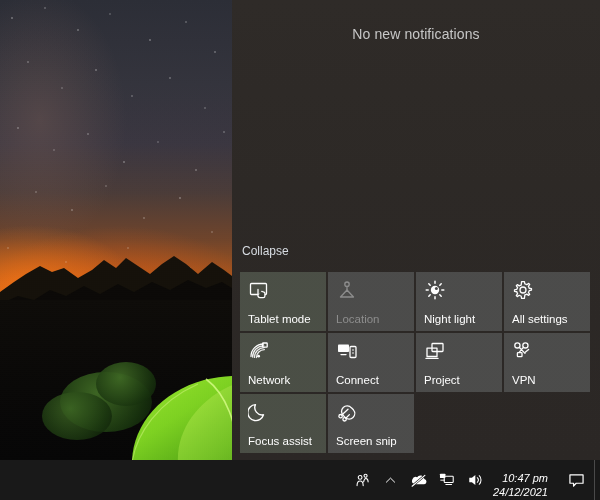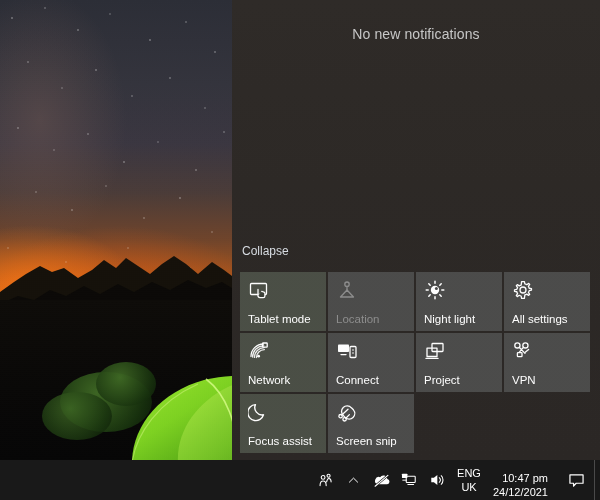--- a/index.html
+++ b/index.html
@@ -155,20 +155,21 @@
   .tray-icon svg { display:block; fill:none; stroke:currentColor; stroke-width:1.3; stroke-linecap:round; stroke-linejoin:round; }
   #lang {
     display:flex; flex-direction:column; align-items:center; justify-content:center;
     height:40px; padding:0 8px 0 6px; color:#fff; font-size:11px; line-height:14px;
     cursor:pointer;
   }
   #clock {
     display:flex; flex-direction:column; align-items:flex-end; justify-content:center;
     height:40px; padding:10px 10px 0 4px; color:#fff; font-size:11px; line-height:14px;
     cursor:pointer;
+    font-style:italic;
   }
   #action-center-button {
     width:36px; height:40px;
     display:flex; align-items:center; justify-content:center;
     color:#ffffff; cursor:pointer;
   }
   #action-center-button svg { display:block; fill:none; stroke:currentColor; stroke-width:1.4; stroke-linejoin:round; }
   #show-desktop {
     width:6px; height:40px; border-left:1px solid #4a4a4a; cursor:pointer;
   }
@@ -378,24 +379,20 @@
       </div>
 
       <div class="tray-icon">
         <svg viewBox="0 0 22 22" width="18" height="18">
           <path d="M4 8.4 L7.2 8.4 L11.4 4.8 L11.4 17.2 L7.2 13.6 L4 13.6 Z" fill="currentColor" stroke="none"></path>
           <path d="M13.8 8.2 A4 4 0 0 1 13.8 13.8"></path>
           <path d="M16.2 5.8 A7.4 7.4 0 0 1 16.2 16.2"></path>
         </svg>
       </div>
 
-      <div id="lang">
-        <span>ENG</span>
-        <span>UK</span>
-      </div>
 
       <div id="clock">
         <span>10:47 pm</span>
         <span>24/12/2021</span>
       </div>
 
       <div id="action-center-button">
         <svg viewBox="0 0 22 22" width="19" height="19">
           <path d="M3.4 4.6 L18.6 4.6 L18.6 14.2 L10.6 14.2 L7.6 17.6 L7.6 14.2 L3.4 14.2 Z"></path>
         </svg>

